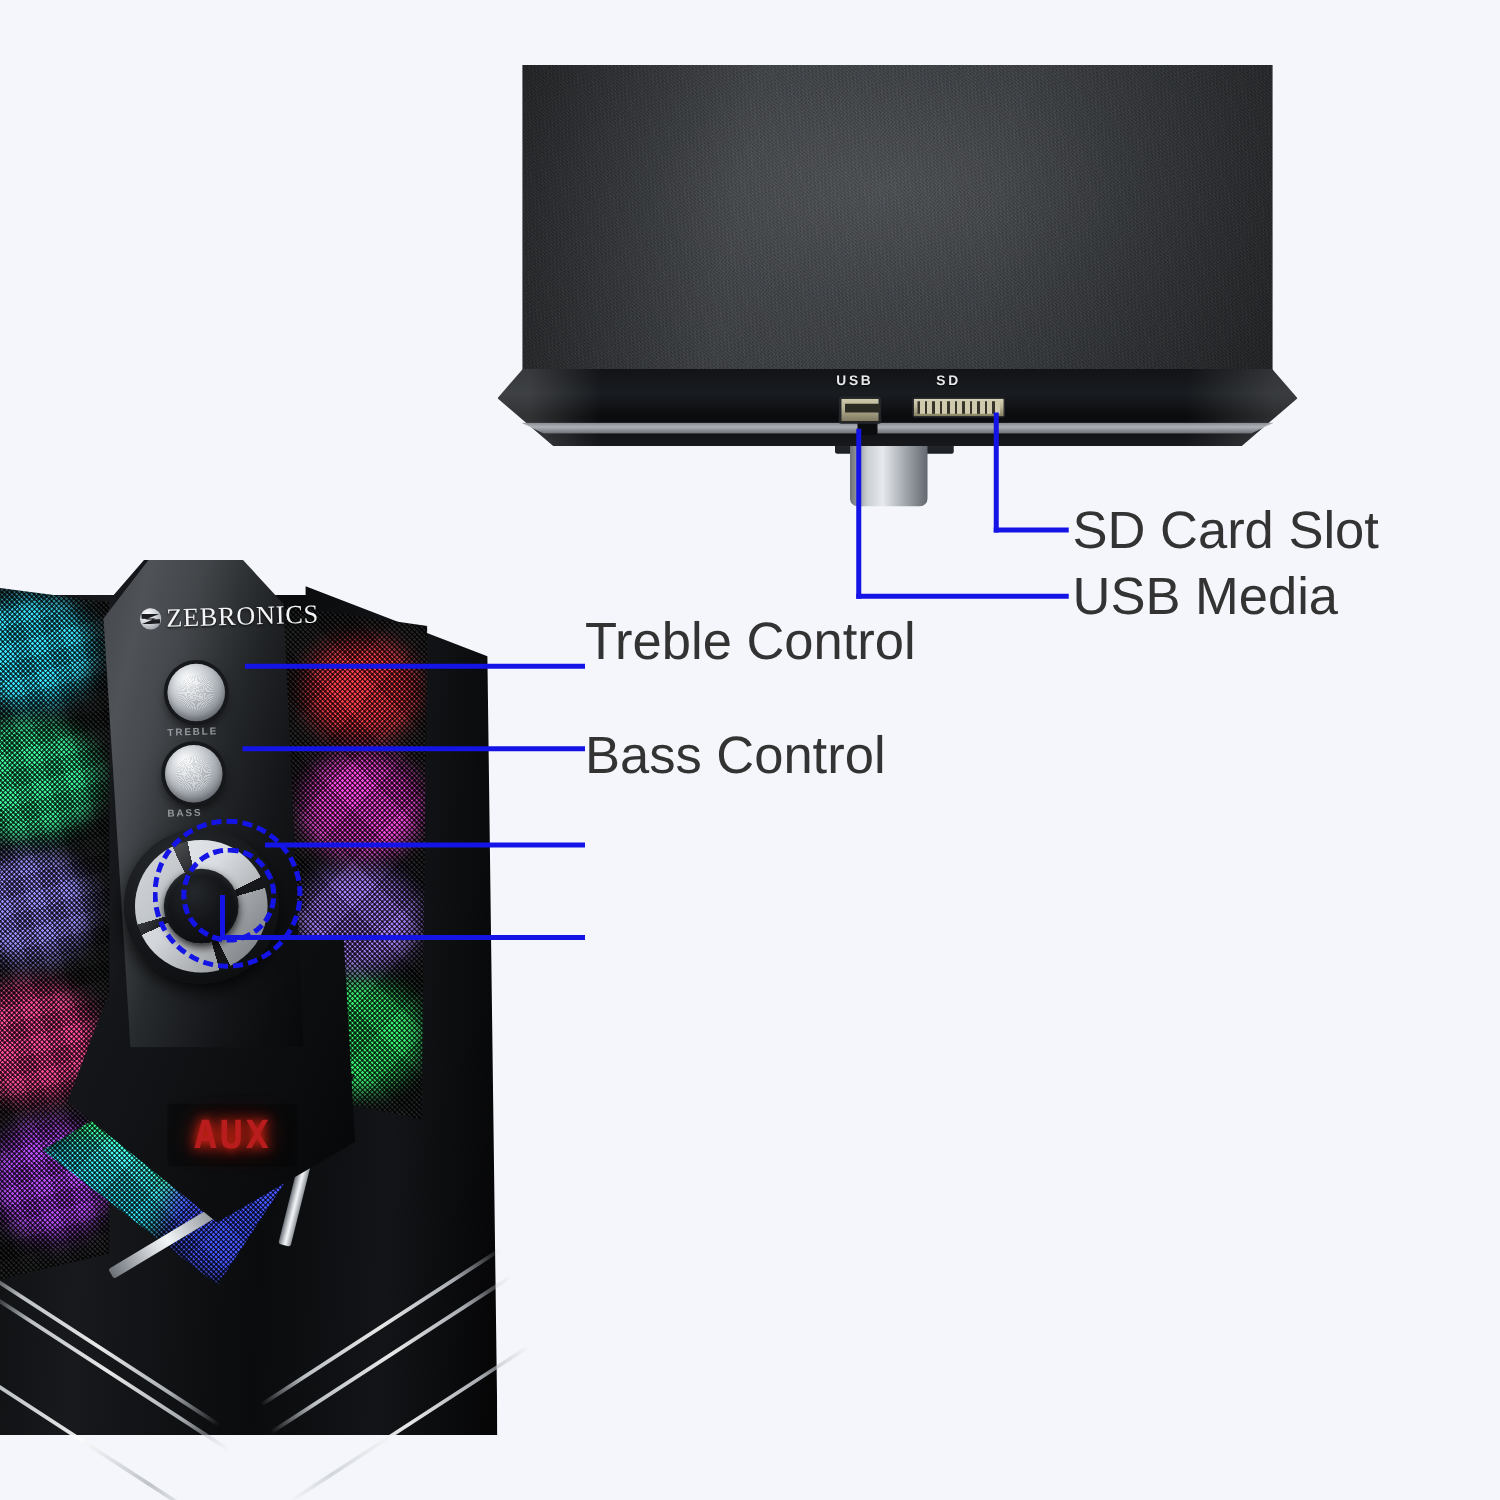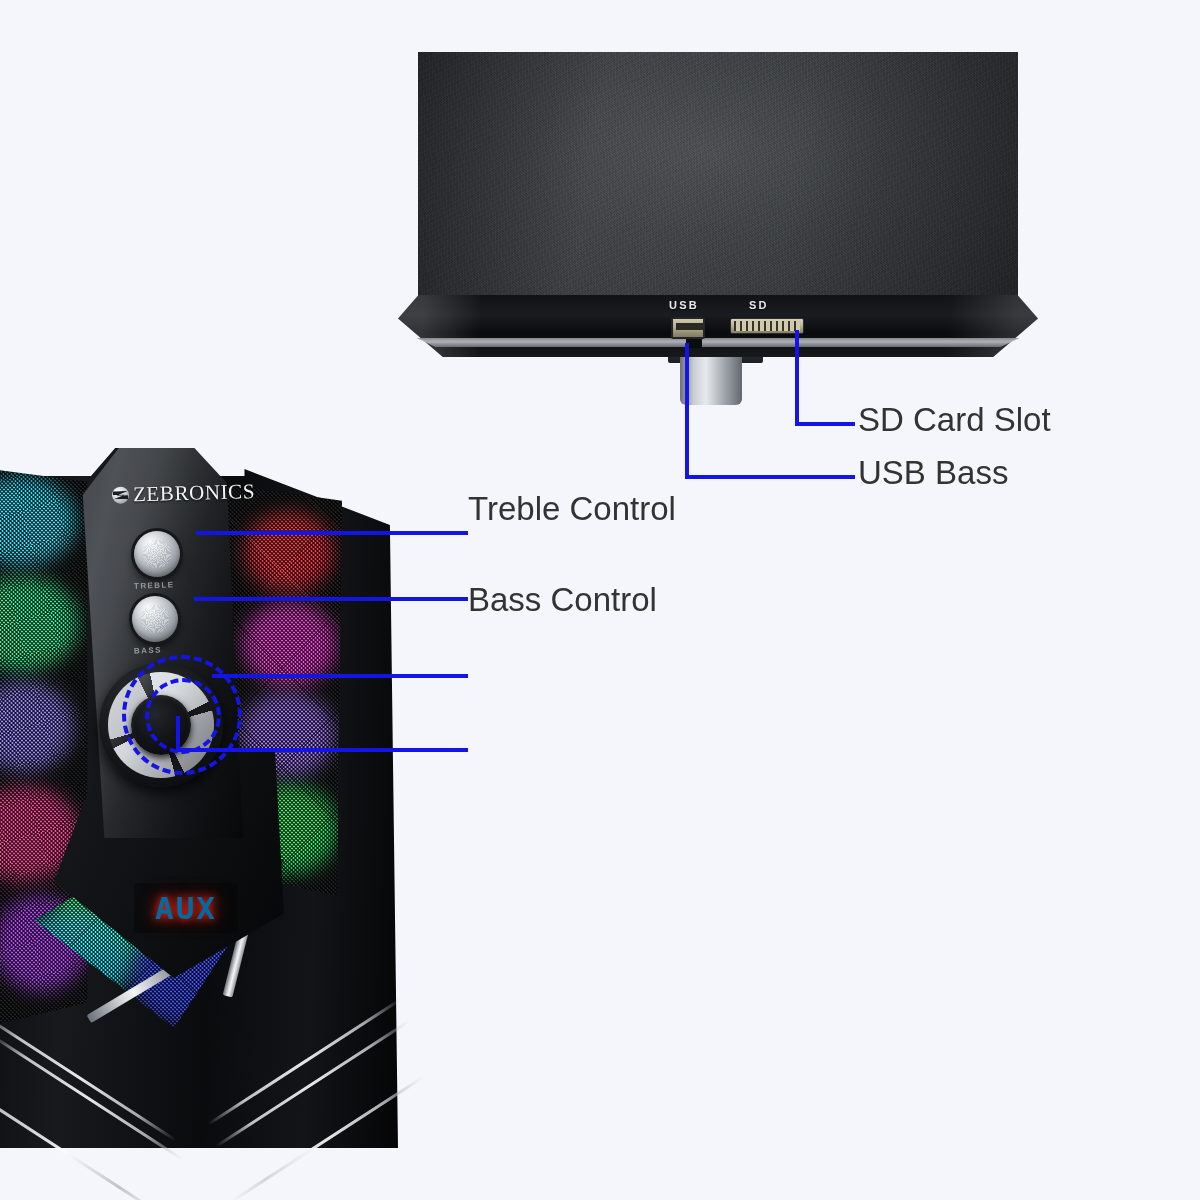--- a/index.html
+++ b/index.html
@@ -342,33 +342,33 @@
     left: 140px; top: 435px;
     width: 104px; height: 50px;
     background: rgba(6,7,8,0.55);
     border-radius: 4px;
     display: flex;
     align-items: center;
     justify-content: center;
     z-index: 4;
   }
   .aux-text {
-    color: #0369a1;
+    color: #b91c1c;
     font-family: "DejaVu Sans Mono", monospace;
     font-size: 31px;
     font-weight: 700;
     letter-spacing: 2px;
     text-shadow: 0 0 9px #ff2a14, 0 0 20px rgba(255,40,20,.75);
   }
 
   
   .callout-label {
     position: absolute;
     color: #333333;
-    font-size: 33px;
+    font-size: 42px;
     font-family: "Liberation Sans", sans-serif;
     white-space: nowrap;
     line-height: 1;
   }
   .hline {
     position: absolute;
     height: 4px;
     background: #1414e6;
   }
   .vline {
@@ -469,21 +469,21 @@
       <span class="aux-text">AUX</span>
     </div>
   </div>
 
   <div class="vline" style="left:795px; top:330px; height:96px;"></div>
   <div class="hline" style="left:795px; top:422px; width:60px;"></div>
   <div class="callout-label" style="left:858px; top:403px;">SD Card Slot</div>
 
   <div class="vline" style="left:685px; top:343px; height:136px;"></div>
   <div class="hline" style="left:685px; top:475px; width:170px;"></div>
-  <div class="callout-label" style="left:858px; top:456px;">USB Bass</div>
+  <div class="callout-label" style="left:858px; top:456px;">USB Media</div>
 
   <div class="hline" style="left:196px; top:531px; width:272px;"></div>
   <div class="callout-label" style="left:468px; top:492px;">Treble Control</div>
 
   <div class="hline" style="left:194px; top:597px; width:274px;"></div>
   <div class="callout-label" style="left:468px; top:583px;">Bass Control</div>
 
   <div class="dash-ring" style="left:122px; top:655px; width:120px; height:120px;"></div>
   <div class="hline" style="left:212px; top:674px; width:256px;"></div>
 

